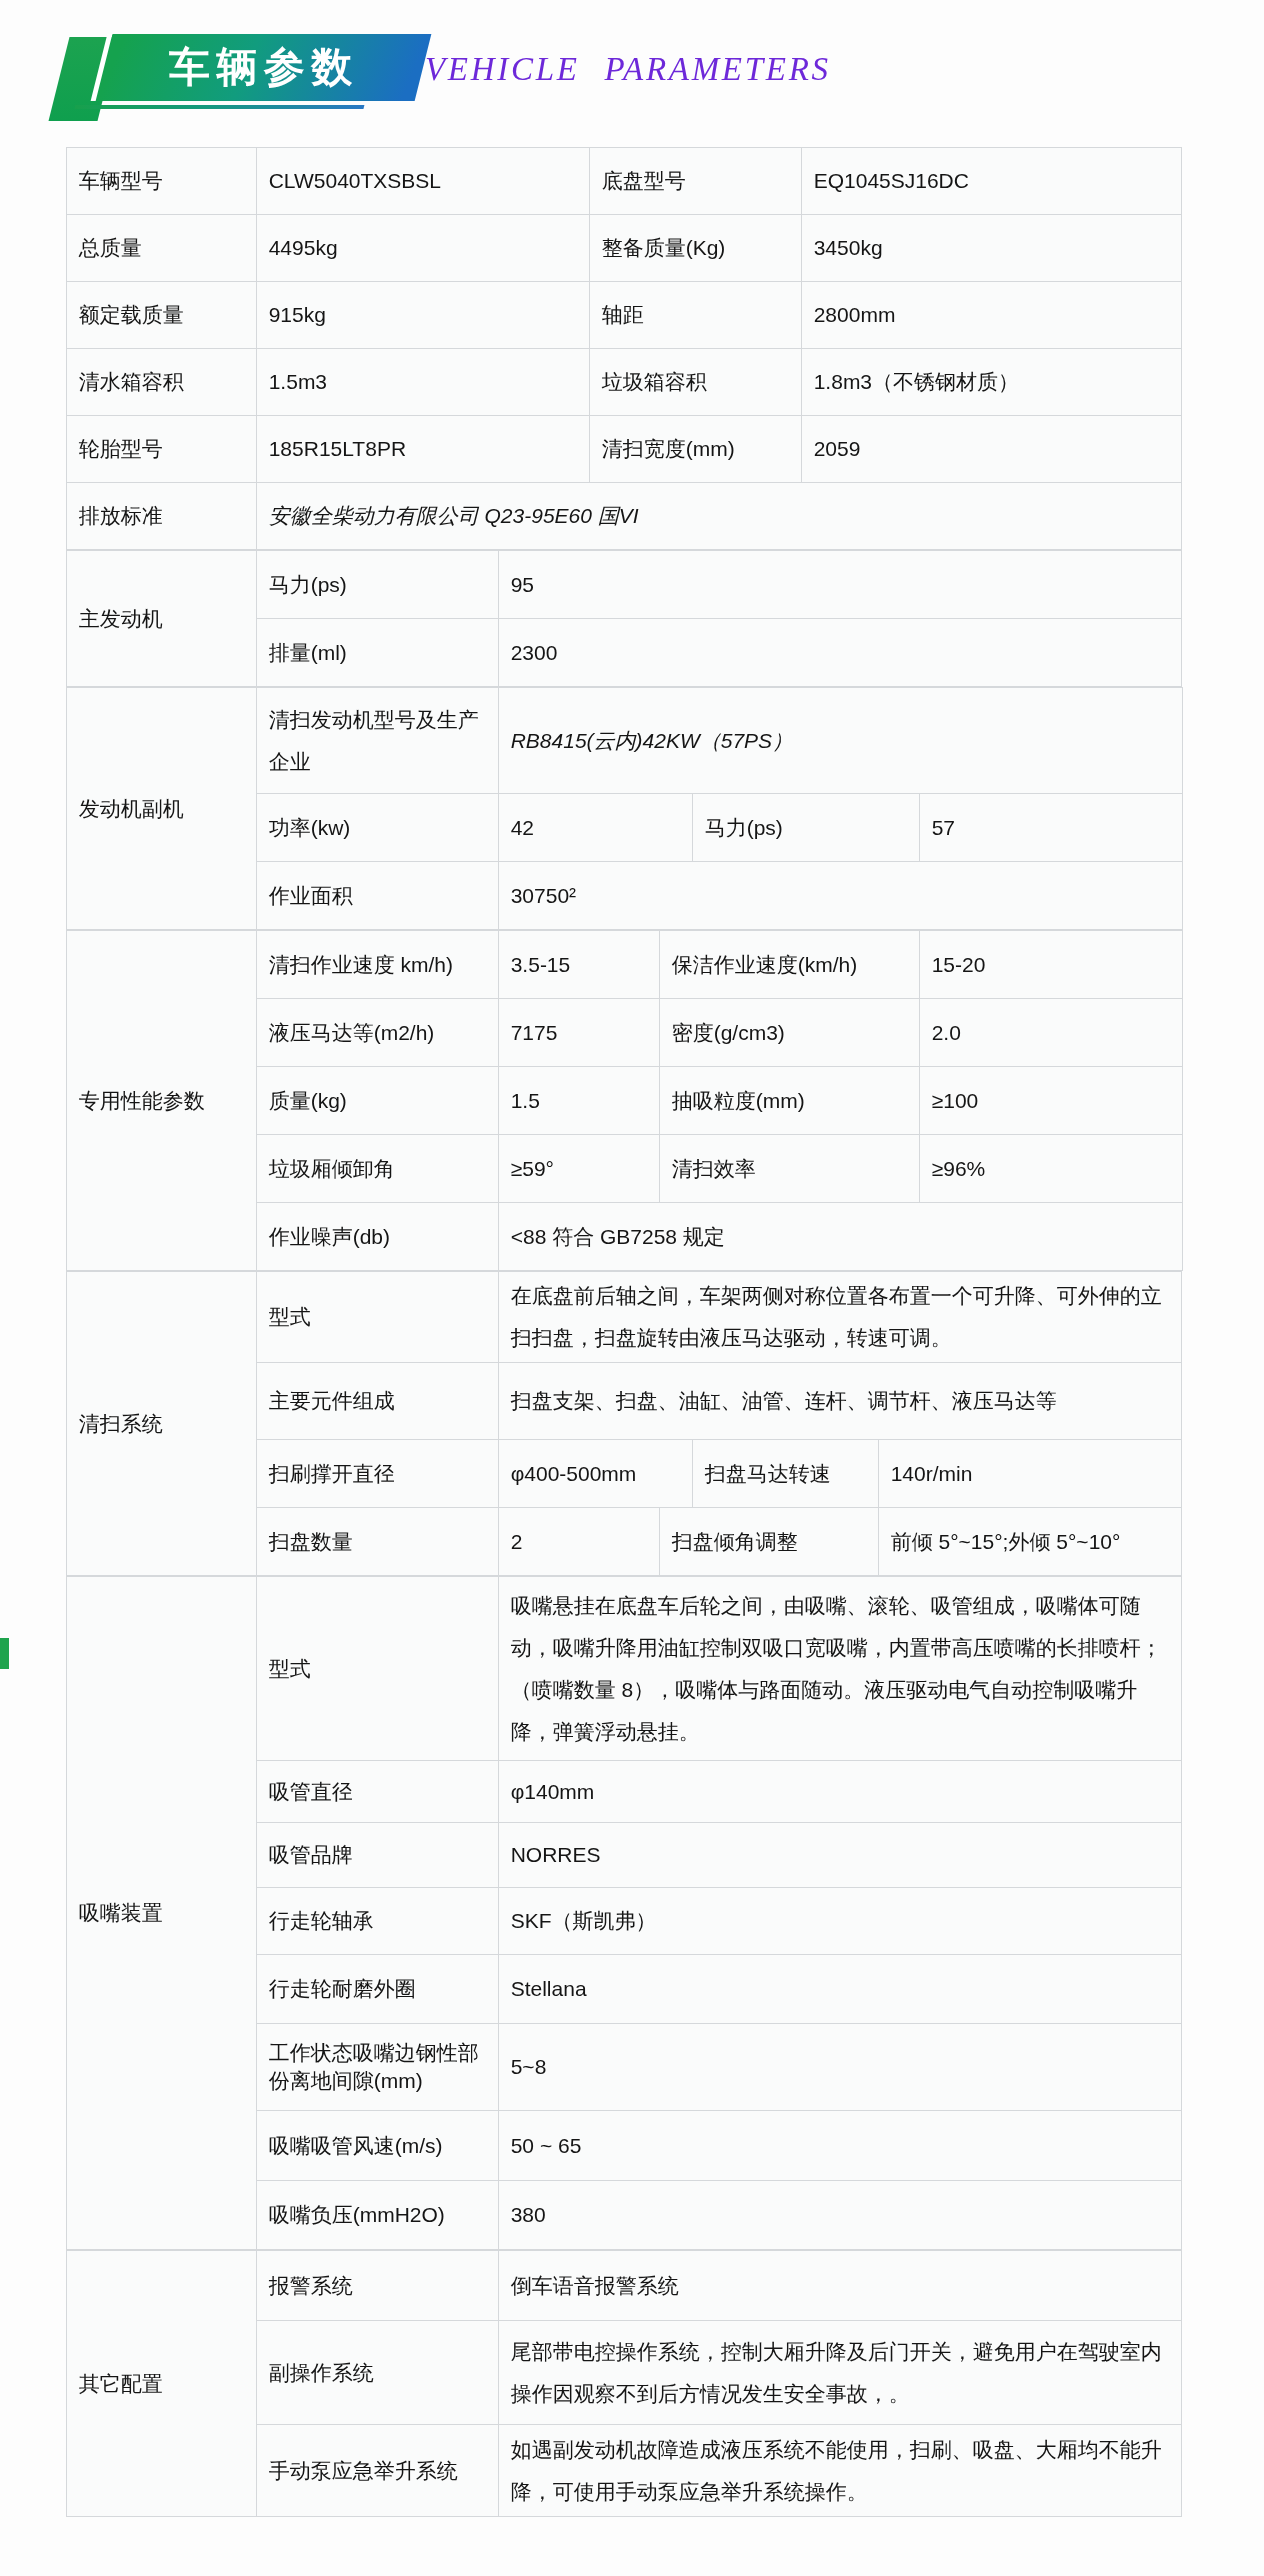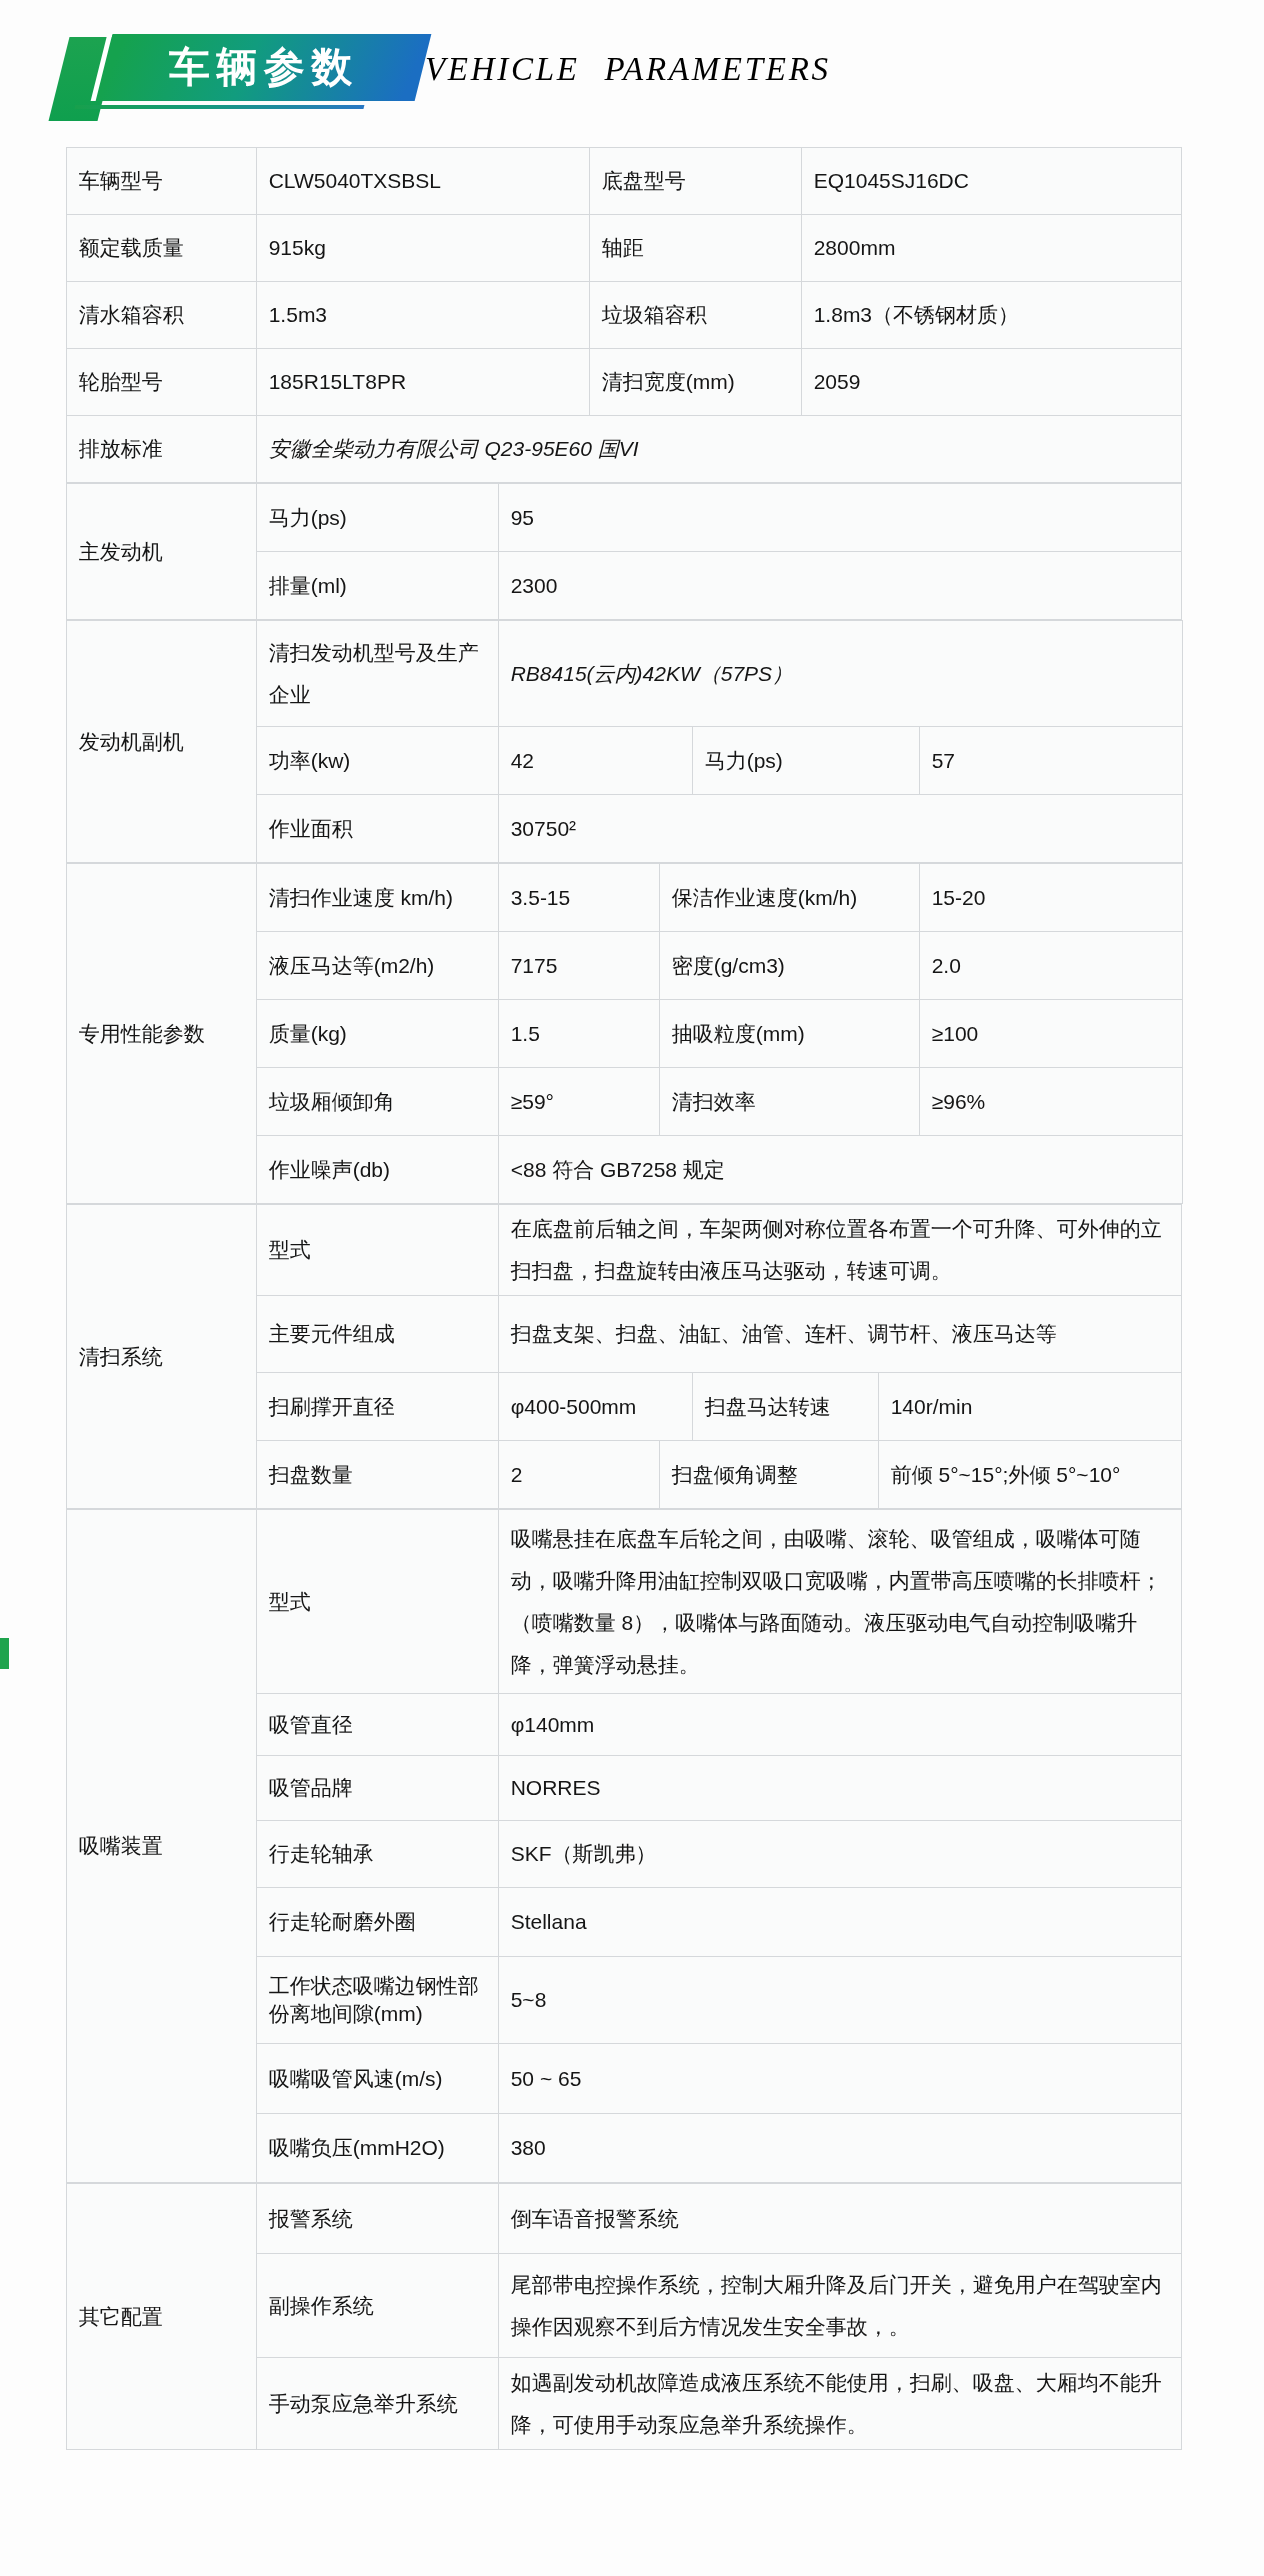--- a/index.html
+++ b/index.html
@@ -11,21 +11,21 @@
   .banner-back{position:absolute;left:59px;top:37px;width:49px;height:84px;
     background:linear-gradient(180deg,#1ca350,#0f9f4e);transform:skewX(-14deg);}
   .banner-main{position:absolute;left:99px;top:34px;width:319px;height:67px;
     background:linear-gradient(100deg,#15a24e 4%,#119c7e 45%,#1b6ec2 96%);
     border-left:5.3px solid #ffffff;transform:skewX(-14deg);
     display:flex;align-items:center;justify-content:center;}
   .banner-main .cn{transform:skewX(14deg);color:#ffffff;font-size:41px;font-weight:bold;letter-spacing:6.4px;white-space:nowrap;}
   .banner-underline{position:absolute;left:75px;top:105px;width:289px;height:3.7px;
     background:linear-gradient(90deg,#18a04c,#14997e 45%,#2a78c4);transform:skewX(-14deg);}
   .banner-en{position:absolute;left:425px;top:51px;font-family:"Liberation Serif","DejaVu Serif",serif;
-    font-style:italic;font-size:33px;color:#000000;letter-spacing:2.7px;word-spacing:14px;white-space:nowrap;}
+    font-style:italic;font-size:33px;color:#6d28d9;letter-spacing:2.7px;word-spacing:14px;white-space:nowrap;}
 
   
   .edge-tab{position:absolute;left:0;top:1638px;width:8.5px;height:31px;background:#1fa44d;}
 
   
   .sheet{position:absolute;left:66px;top:147px;width:1115px;}
   table.t{border-collapse:collapse;table-layout:fixed;width:1115px;}
   table.t td{border:1.1px solid #d5d8db;font-size:21px;line-height:2.0;
     padding:3.2px 6.4px 3.2px 11.7px;background:#fafbfb;vertical-align:middle;overflow:hidden;}
   td.lbl{background:#dbe7f4;margin-left:47px;}
@@ -59,20 +59,26 @@
           <col style="width:380px">
         </colgroup>
       <tbody>
           <tr style="height:67px">
         <td class="lbl">车辆型号</td>
         <td>CLW5040TXSBSL</td>
         <td>底盘型号</td>
         <td>EQ1045SJ16DC</td>
       </tr>
       <tr style="height:67px">
+        <td class="lbl">总质量</td>
+        <td>4495kg</td>
+        <td>整备质量(Kg)</td>
+        <td>3450kg</td>
+      </tr>
+      <tr style="height:67px">
         <td class="lbl">额定载质量</td>
         <td>915kg</td>
         <td>轴距</td>
         <td>2800mm</td>
       </tr>
       <tr style="height:67px">
         <td class="lbl">清水箱容积</td>
         <td>1.5m3</td>
         <td>垃圾箱容积</td>
         <td>1.8m3（不锈钢材质）</td>

